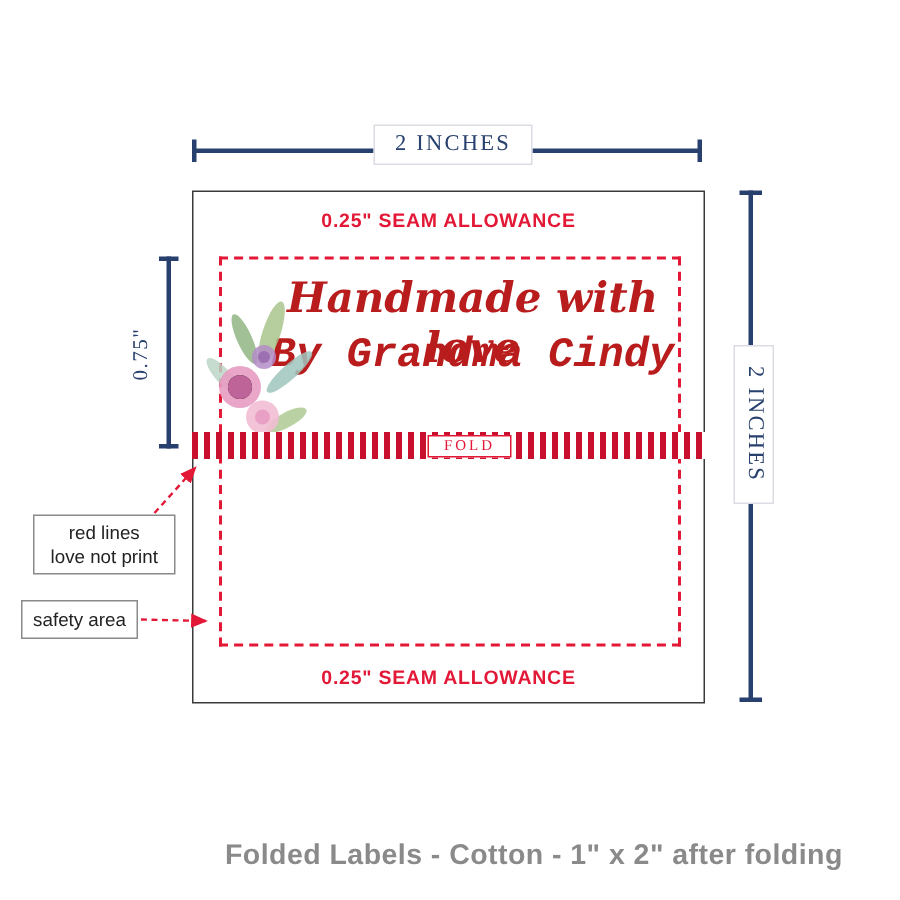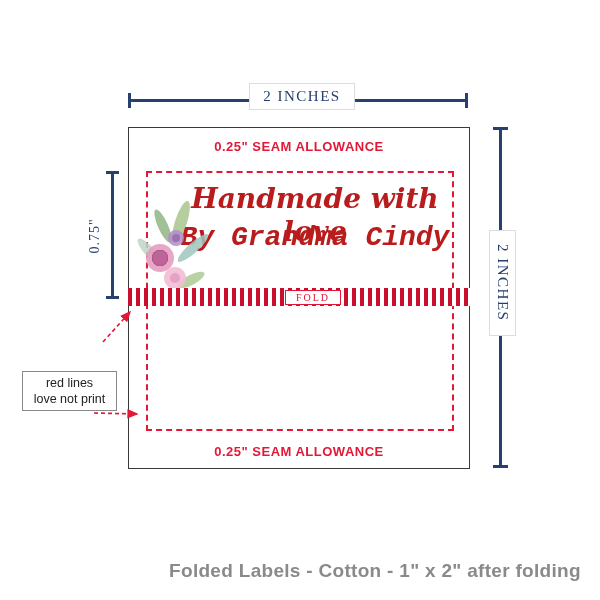--- a/index.html
+++ b/index.html
@@ -59,29 +59,28 @@
     background:#fff; border:1px solid var(--red); color:var(--red);
     font-family:"Liberation Serif", serif; font-size:10px; letter-spacing:2px;
     display:flex; align-items:center; justify-content:center;margin-left:13px;
   }
 
   .callout {
     position:absolute; background:#fff; border:1px solid #8a8a8a;
     color:#222; font-size:12.5px; text-align:center; z-index:6;
     display:flex; flex-direction:column; align-items:center; justify-content:center;
     line-height:1.3;
-    margin-top:28px;
   }
 
   .flower { position:absolute; left:133px; top:196px; width:78px; height:104px; z-index:2; }
 
   .arrows { position:absolute; left:0; top:0; width:600px; height:600px; z-index:6; pointer-events:none; }
 
   .caption {
-    position:absolute; left:150px; top:560px; width:450px; text-align:center;
+    position:absolute; left:150px; top:560px; width:450px; text-align:left;
     color:#8a8a8a; font-weight:bold; font-size:19px; letter-spacing:0.3px;
   }
 
   :root { --navy:#27406e; --red:#e31837; }
 </style>
 </head>
 <body>
 
 <div class="stage">
 
@@ -131,20 +130,23 @@
     <circle cx="42" cy="82" r="5" fill="#e79cc2" opacity="0.9"></circle>
   </svg>
 
   <div class="fold-band"></div>
   <div class="fold-tag">FOLD</div>
 
   <div class="callout" style="left:22px; top:343px; width:95px; height:40px;">
     <span>red lines</span>
     <span>love not print</span>
   </div>
+  <div class="callout" style="left:14px; top:400px; width:78px; height:26px;">
+    <span>safety area</span>
+  </div>
 
   <svg class="arrows" viewBox="0 0 600 600">
     <defs>
       <marker id="arrowhead" markerWidth="8" markerHeight="8" refX="6" refY="3" orient="auto">
         <path d="M0,0 L7,3 L0,6 Z" fill="#e31837"></path>
       </marker>
     </defs>
     <path d="M103,342 L130,312" stroke="#e31837" stroke-width="1.6" fill="none" stroke-dasharray="4,3" marker-end="url(#arrowhead)"></path>
     <path d="M94,413 L137,414" stroke="#e31837" stroke-width="1.6" fill="none" stroke-dasharray="4,3" marker-end="url(#arrowhead)"></path>
   </svg>

